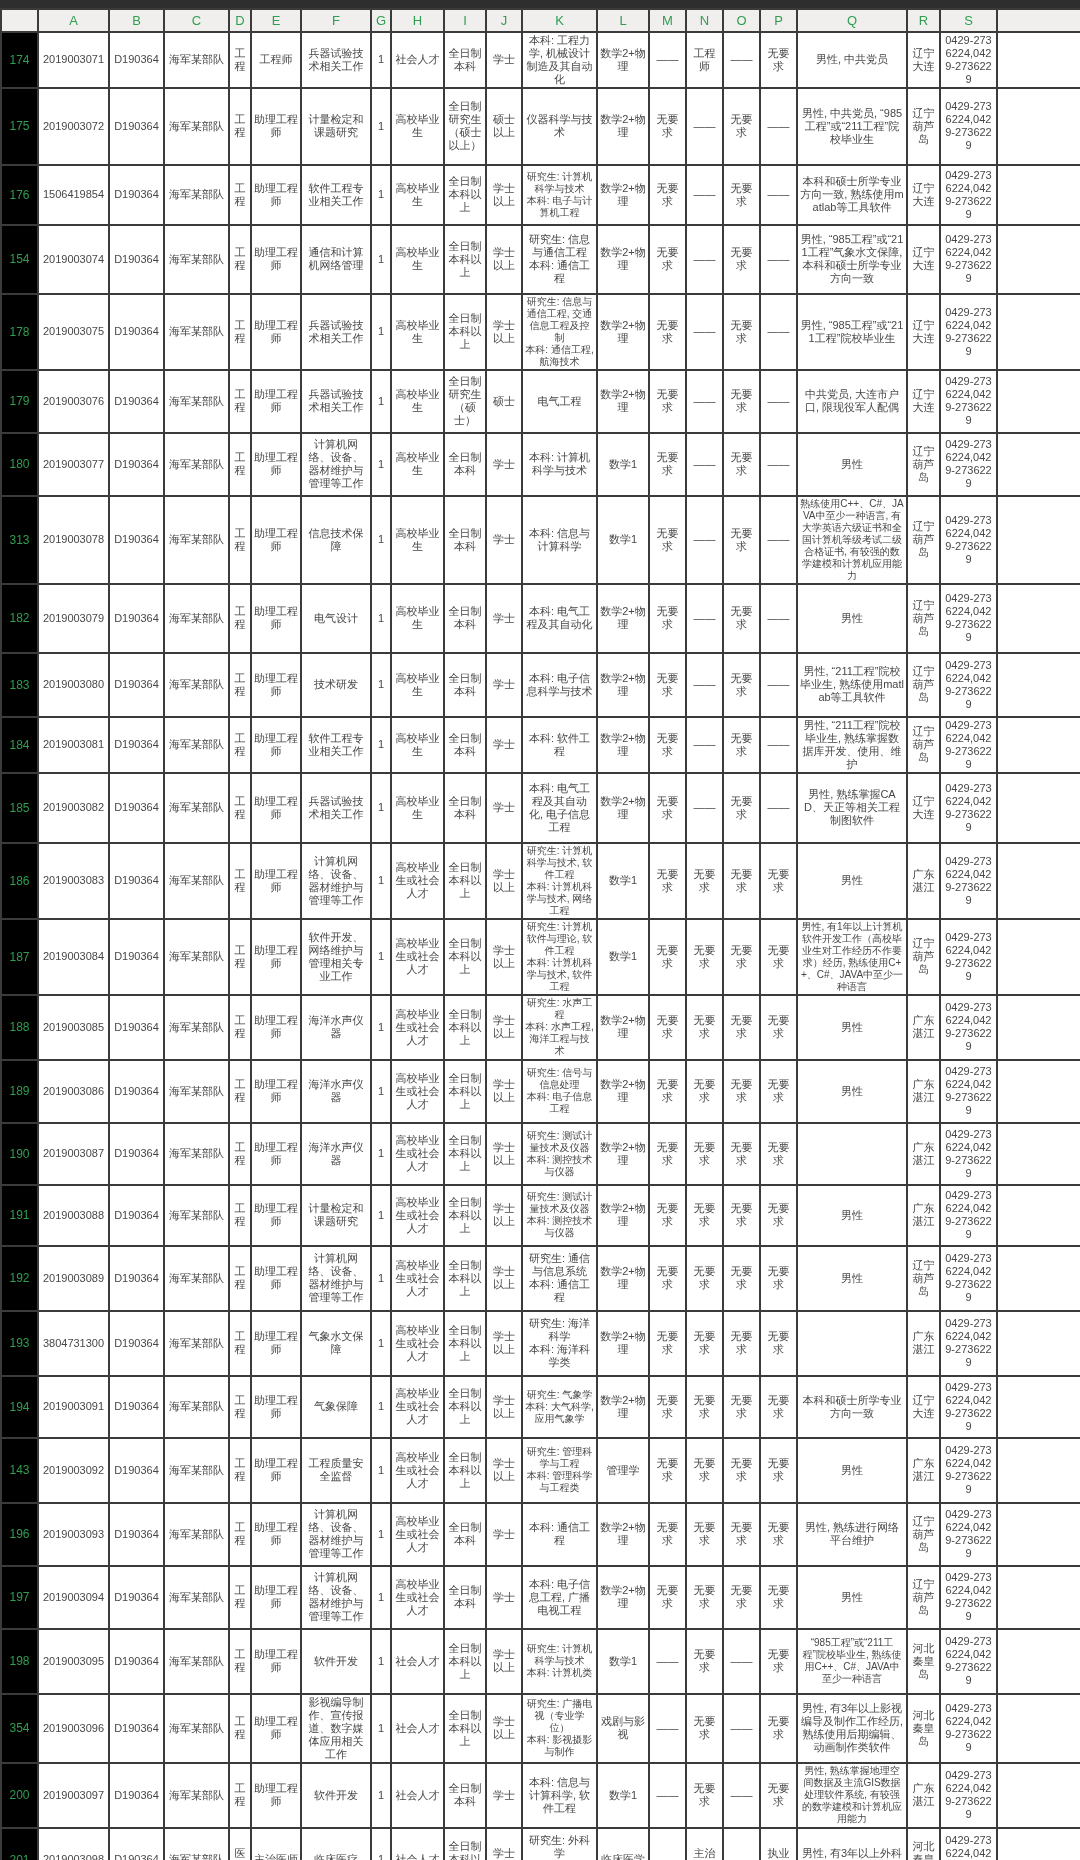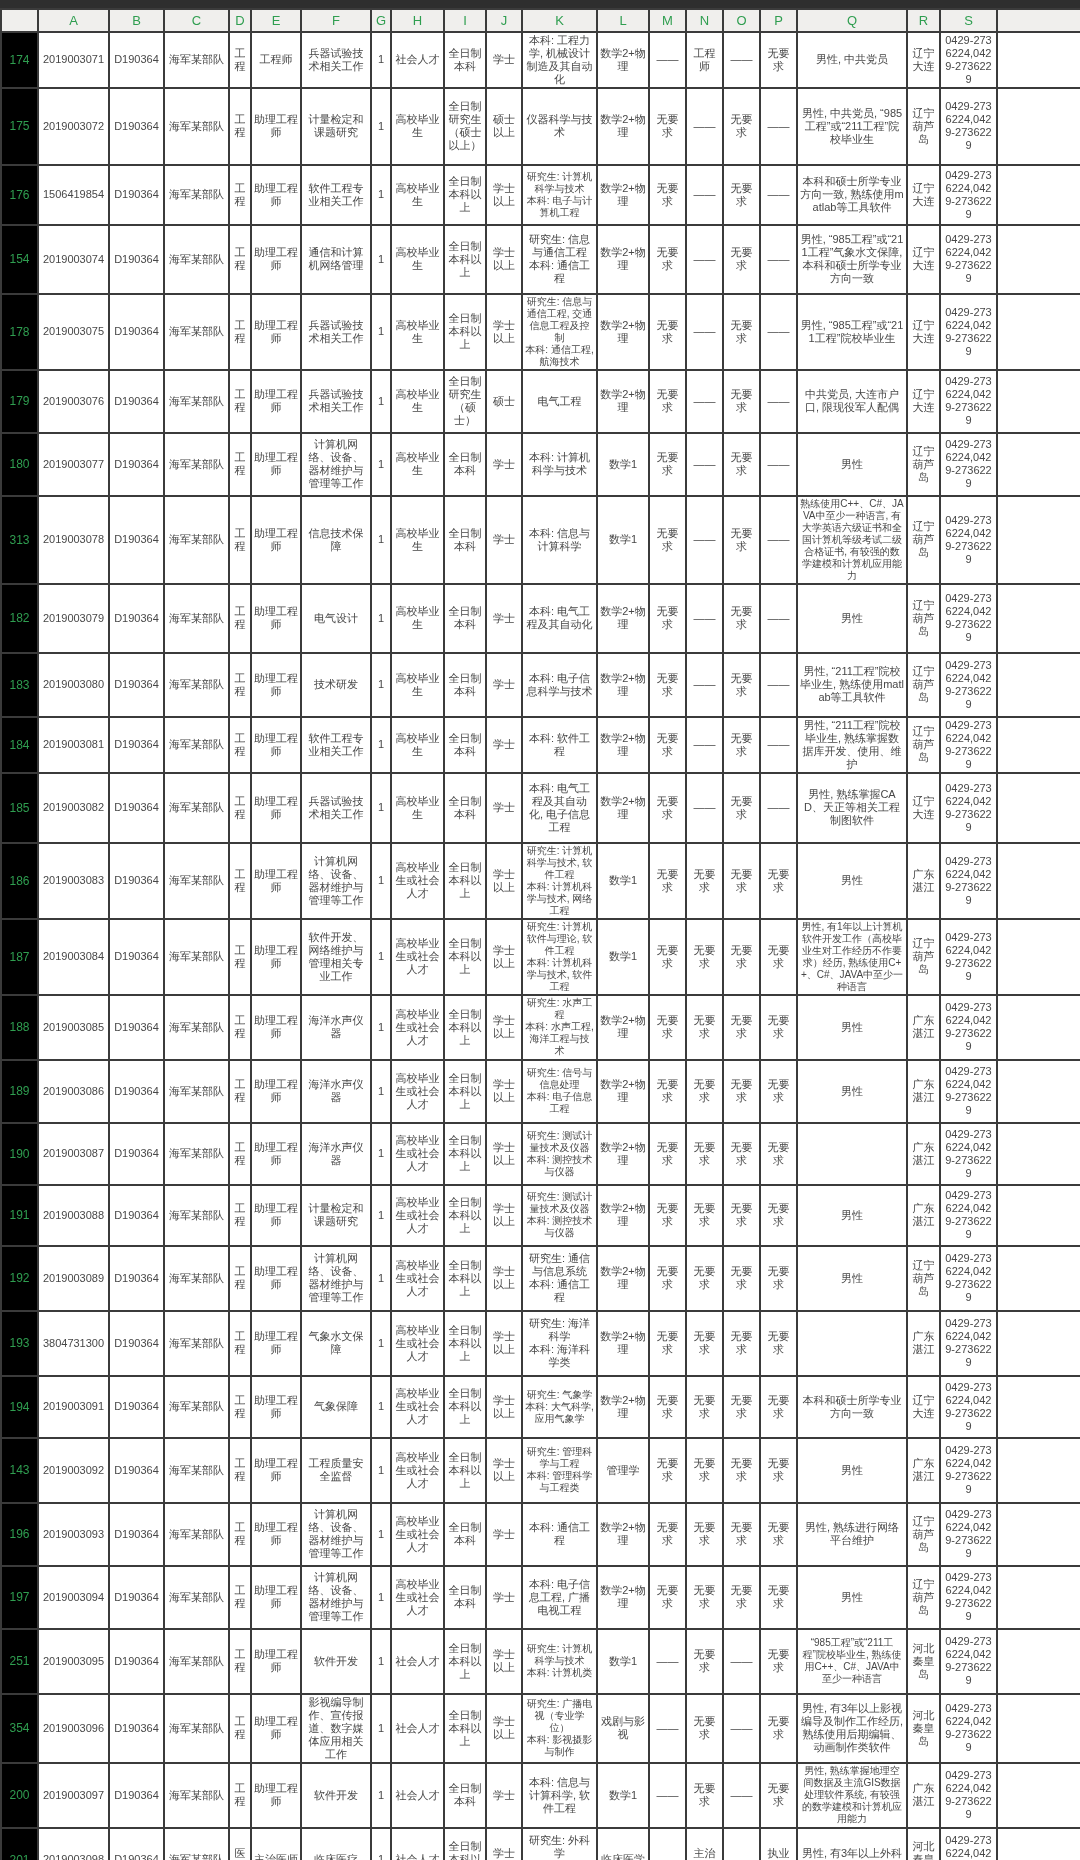--- a/index.html
+++ b/index.html
@@ -640,21 +640,21 @@
           <td>无要求</td>
           <td>无要求</td>
           <td>无要求</td>
           <td>无要求</td>
           <td>男性</td>
           <td>辽宁葫芦岛</td>
           <td>0429-2736224,0429-2736229</td>
           <td></td>
         </tr>
         <tr style="height: 65px;">
-          <td class="rownum">251</td>
+          <td class="rownum">198</td>
           <td>2019003095</td>
           <td>D190364</td>
           <td>海军某部队</td>
           <td>工程</td>
           <td>助理工程师</td>
           <td>软件开发</td>
           <td>1</td>
           <td>社会人才</td>
           <td>全日制本科以上</td>
           <td>学士以上</td>

